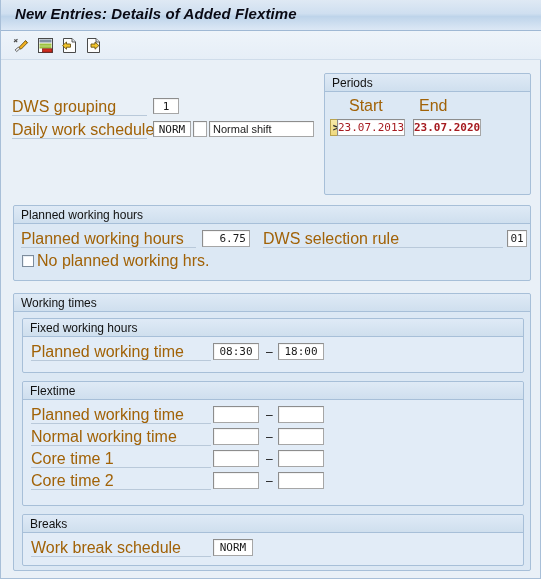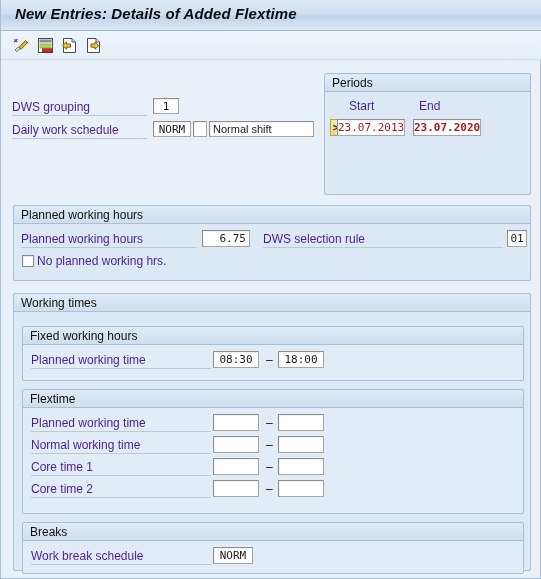--- a/index.html
+++ b/index.html
@@ -38,21 +38,21 @@
     box-sizing:border-box;
   }
   .tb-btn{
     position:absolute;top:4px;width:21px;height:21px;
     display:flex;align-items:center;justify-content:center;
     cursor:pointer;
   }
 
   
   .lbl{
-    position:absolute;white-space:nowrap;font-size:12px;color:#4c1d95;
+    position:absolute;white-space:nowrap;font-size:16px;color:#a16207;
     line-height:14px;
   }
   
   .lbl.ul{border-bottom:1px solid #b9c9da;padding-bottom:1px;}
 
   .fld{
     position:absolute;box-sizing:border-box;
     background:#ffffff;
     border:1px solid #a6a6a6;
     border-top-color:#8d8d8d;border-left-color:#8d8d8d;
@@ -81,21 +81,21 @@
   .group > .hdr{
     position:absolute;left:0;top:0;right:0;height:18px;
     box-sizing:border-box;
     background:linear-gradient(to bottom,#dfeaf6 0%,#cfdfee 100%);
     border-bottom:1px solid #a7bfd8;
     border-top-left-radius:2px;border-top-right-radius:2px;
   }
   .group > .hdr > span{
     position:absolute;left:7px;top:2px;font-size:12px;color:#111;white-space:nowrap;
   }
-  .group.body-lighter{background:#e2ecf7;margin-top:8px;}
+  .group.body-lighter{background:#e2ecf7;}
 
   
   .periods{background:#dce8f4;}
 
   
   .arrowbtn{
     position:absolute;box-sizing:border-box;
     background:linear-gradient(to bottom,#f7e9a8 0%,#efd97f 100%);
     border:1px solid #b9a34e;
     display:flex;align-items:center;justify-content:center;

